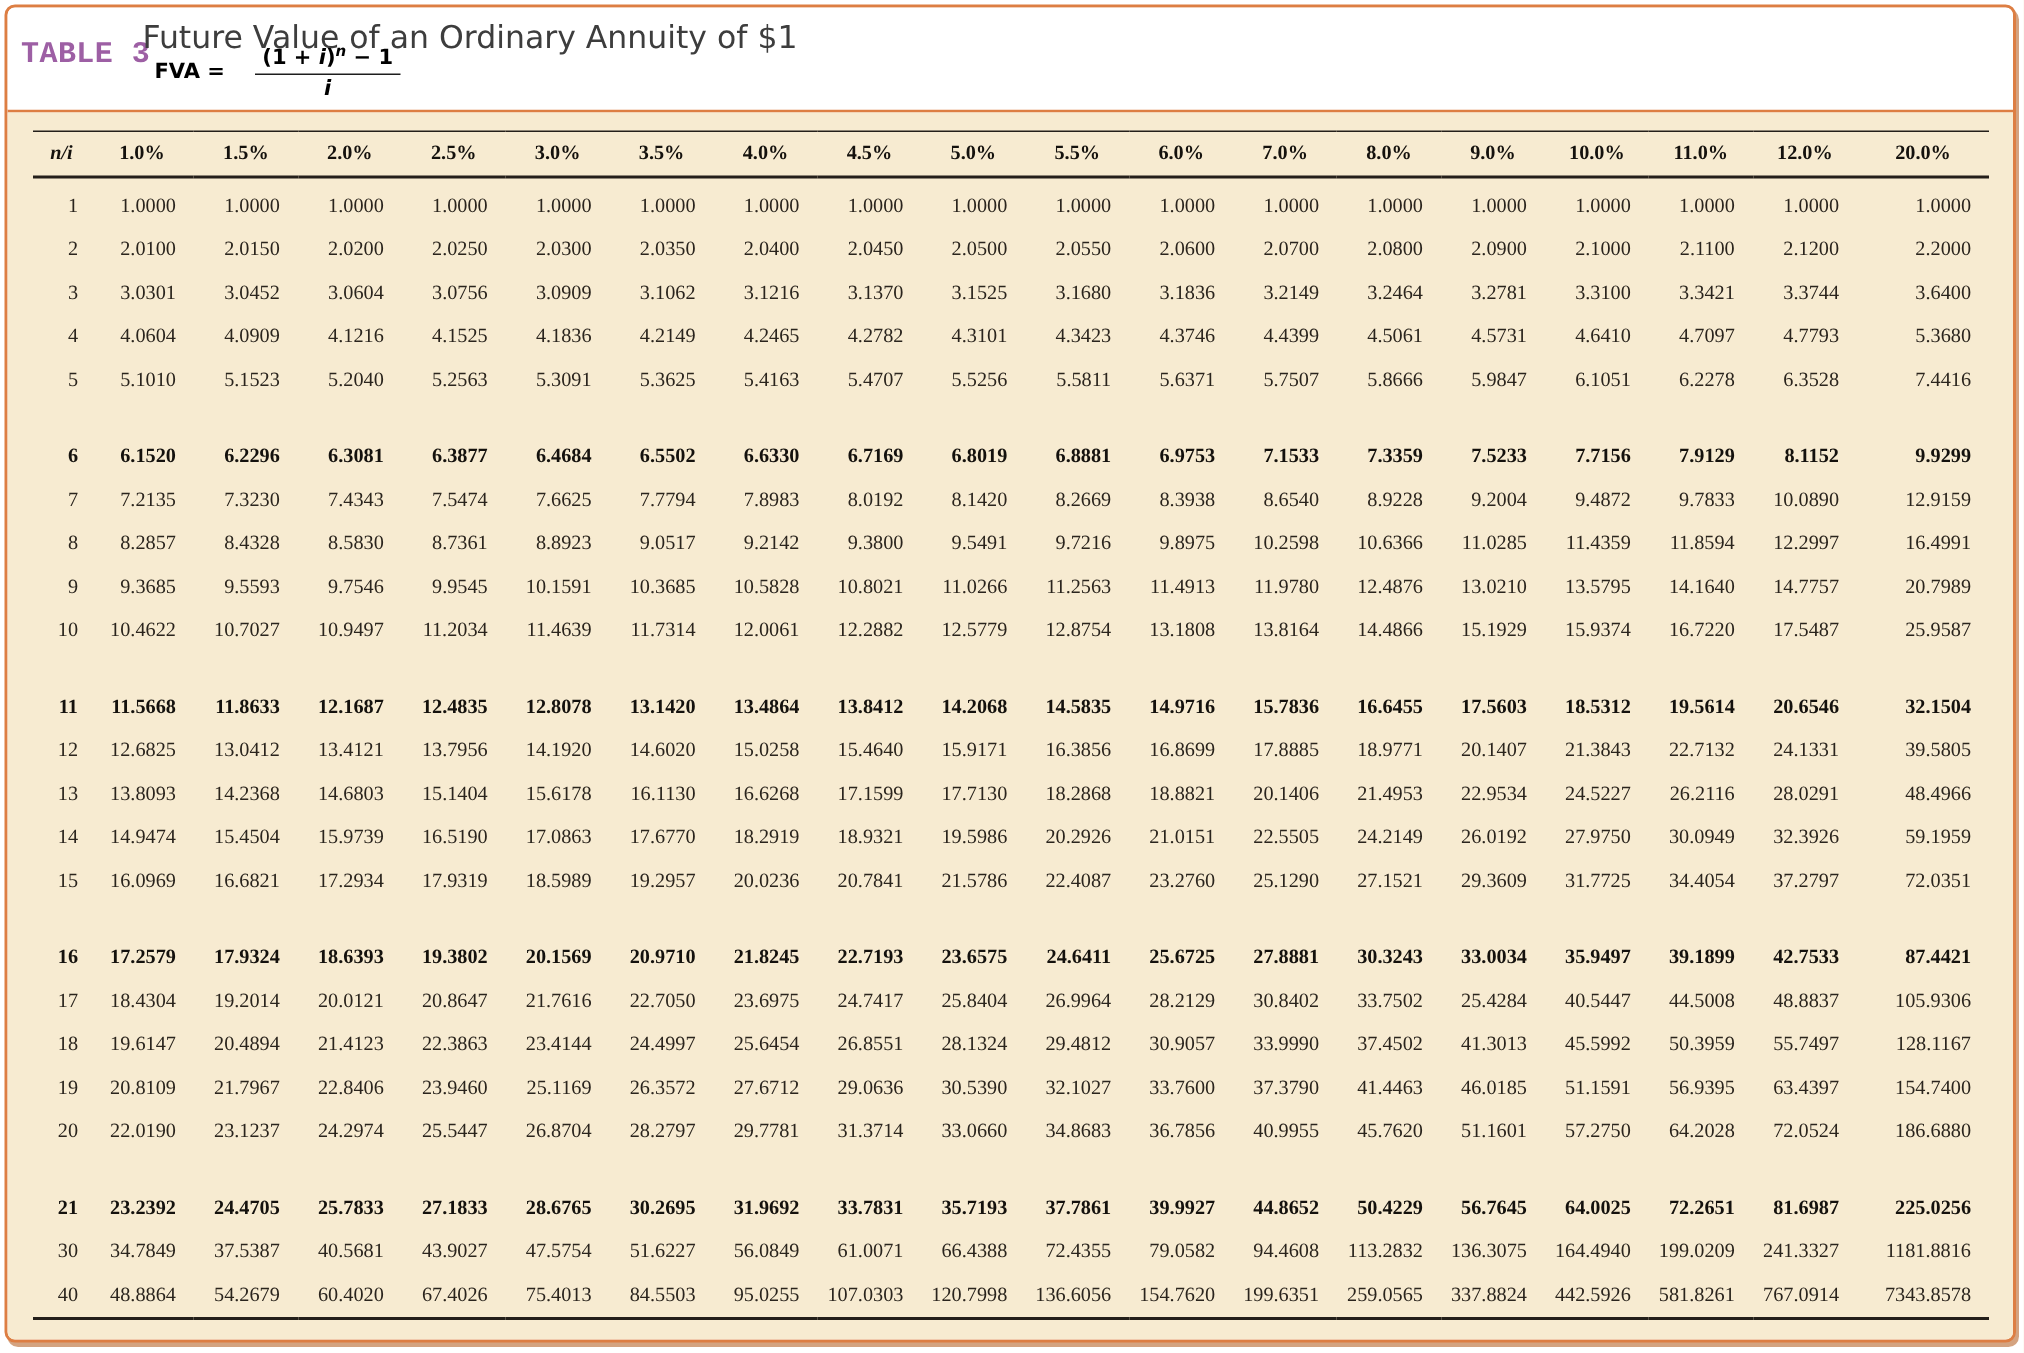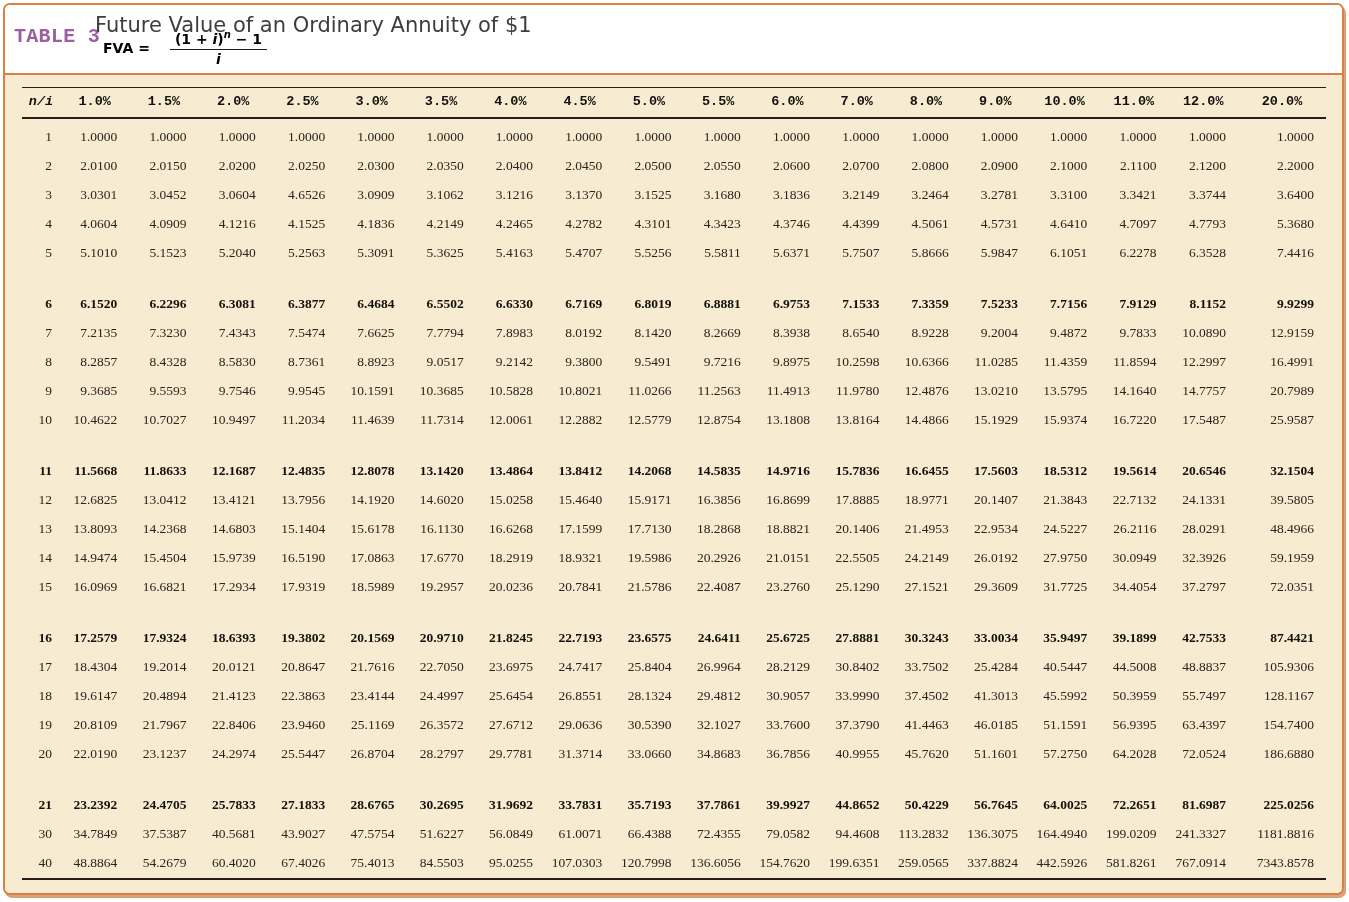--- a/index.html
+++ b/index.html
@@ -47,21 +47,21 @@
     height:calc(100% - 70px);
     padding:12px 16px 0 17px;
     box-sizing:border-box;
   }
   table{border-collapse:collapse;table-layout:fixed;width:100%;}
   th,td{font-size:13.5px;line-height:14px;overflow:hidden;}
   thead th{
     border-top:1.3px solid var(--rule);
     border-bottom:2.4px solid var(--rule);
     font-weight:bold;text-align:center;
-    padding:7px 0 8px;color:#14110d;font-family:Liberation Mono, monospace;
+    padding:7px 0 8px;color:#14110d;
   }
   thead th.ni{font-style:italic;}
   thead th:first-child{width:38px;}
   thead th:last-child{width:88px;}
   tbody td{text-align:right;padding:7px 12px 8px 0;}
   tbody td.rowlab{padding-right:8px;}
   tbody tr:first-child td{padding-top:11px;}
   tbody tr.bold td{font-weight:bold;color:#14110d;}
   tbody tr.gap td{padding-top:29px;}
   tbody tr:last-child td{border-bottom:2.2px solid var(--rule);margin-top:12px;}
@@ -148,21 +148,21 @@
             <td>2.1000</td>
             <td>2.1100</td>
             <td>2.1200</td>
             <td>2.2000</td>
           </tr>
           <tr class="">
             <td class="rowlab">3</td>
             <td>3.0301</td>
             <td>3.0452</td>
             <td>3.0604</td>
-            <td>4.6526</td>
+            <td>3.0756</td>
             <td>3.0909</td>
             <td>3.1062</td>
             <td>3.1216</td>
             <td>3.1370</td>
             <td>3.1525</td>
             <td>3.1680</td>
             <td>3.1836</td>
             <td>3.2149</td>
             <td>3.2464</td>
             <td>3.2781</td>

